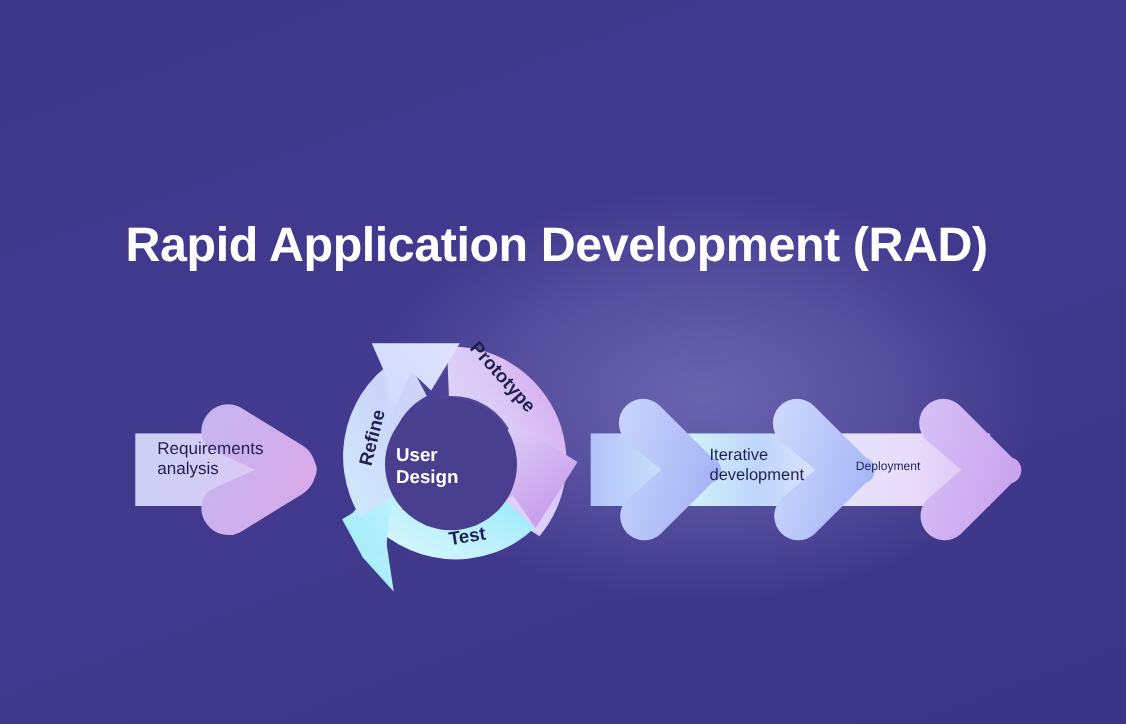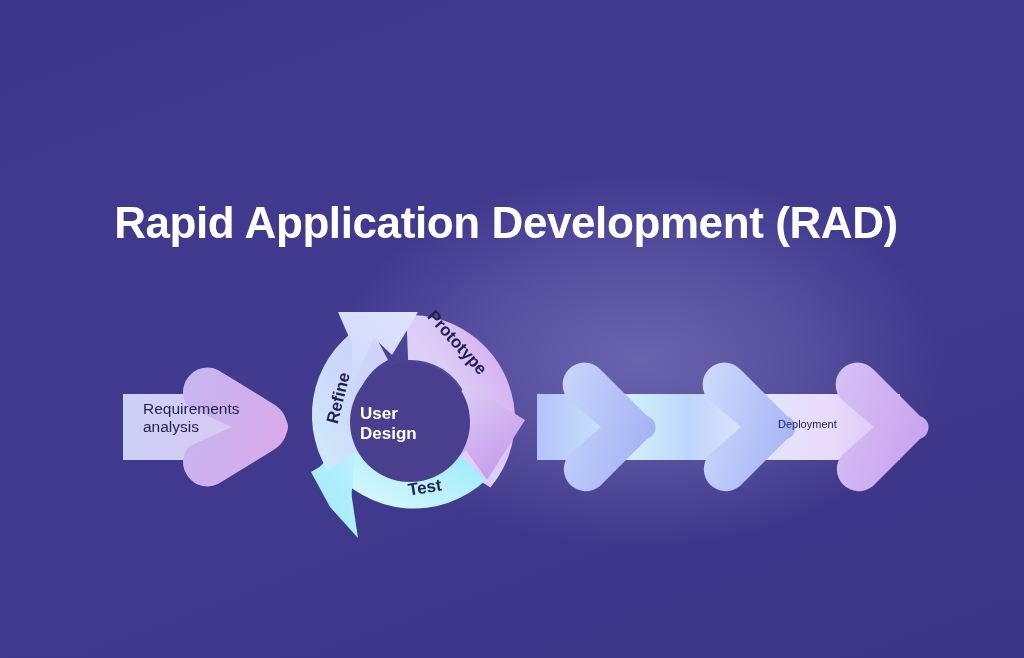--- a/index.html
+++ b/index.html
@@ -251,20 +251,22 @@
                a 22 22 0 0 1 -31 -31
                L 874 427
                L 842 400
                a 22 22 0 0 1 0 -31 Z" fill="url(#gHead3)"></path>
     </g>
   </svg>
 
   <div class="lbl" id="lbl-requirements">Requirements
 analysis</div>
 
+  <div class="lbl" id="lbl-iterative">Iterative
+development</div>
 
   <div class="lbl" id="lbl-deployment">Deployment</div>
 
   <div class="lbl" id="lbl-center">User
 Design</div>
 
   <div class="ring-lbl" id="lbl-prototype">Prototype</div>
 
   <div class="ring-lbl" id="lbl-test">Test</div>
 

